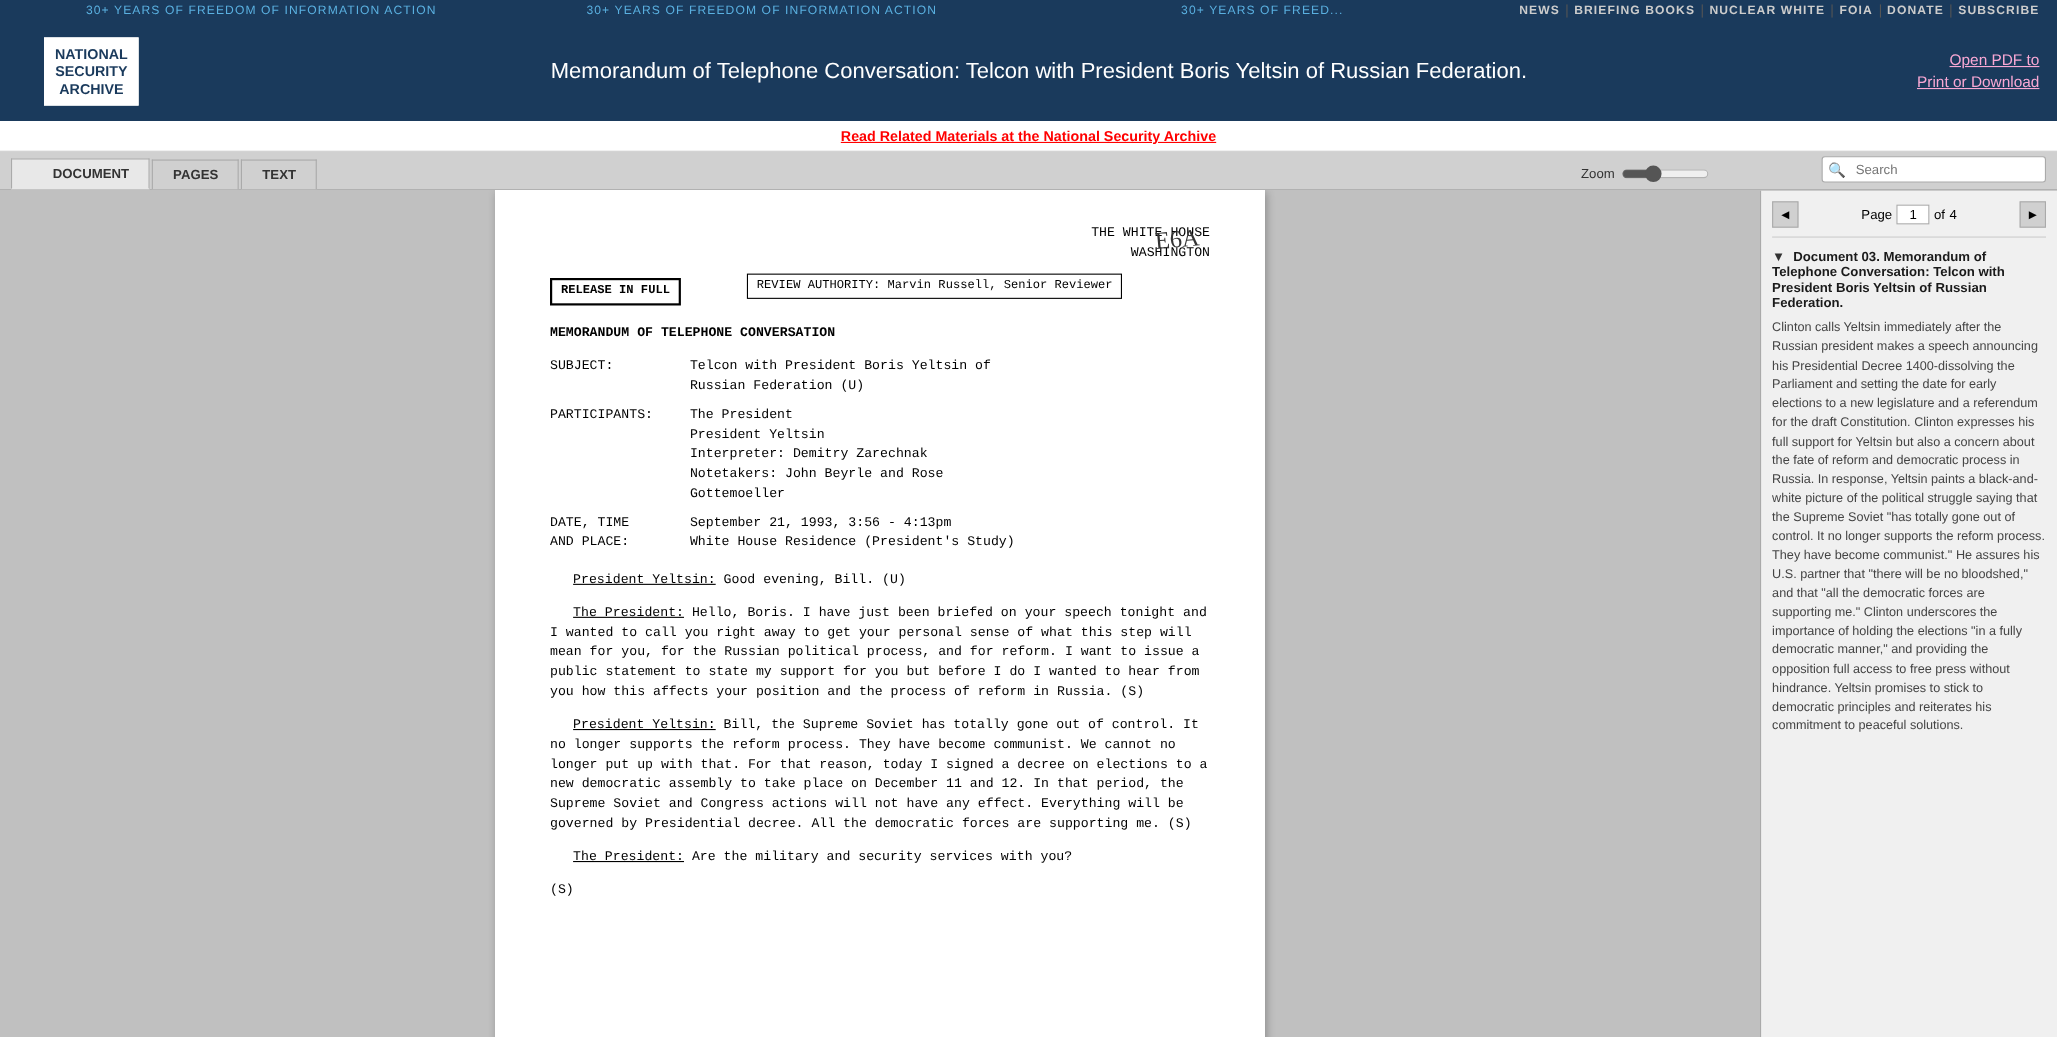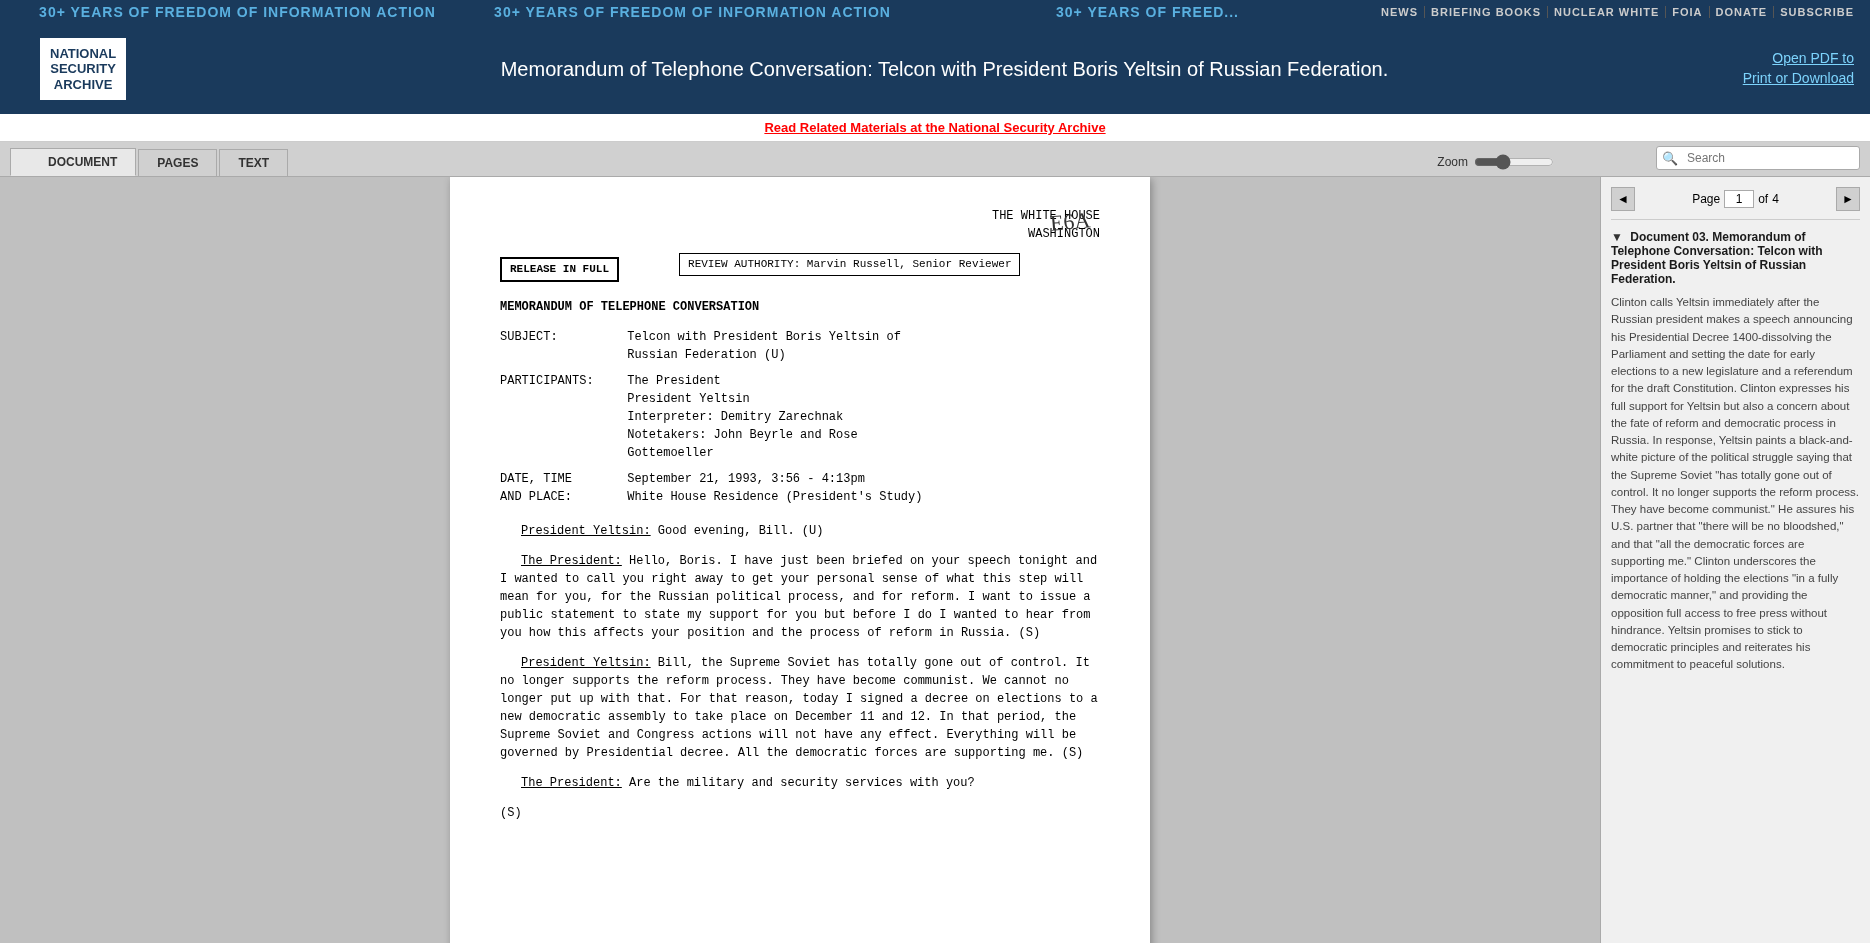--- a/index.html
+++ b/index.html
@@ -12,21 +12,21 @@
       font-size: 11px;
       font-weight: bold;
       letter-spacing: 1px;
       padding: 4px 0;
       text-align: center;
       display: flex;
       justify-content: space-between;
       align-items: center;
       padding: 4px 10px;
     }
-    #top-banner .banner-text { flex: 1; text-align: center; color: #5ab0e0; font-size: 14px; font-weight: bold; letter-spacing: 1px; }
+    #top-banner .banner-text { flex: 1; text-align: center; color: #5ab0e0; font-size: 11px; font-weight: normal; letter-spacing: 1px; }
     #top-nav { display: flex; align-items: center; gap: 0; }
     #top-nav a { color: #ccc; font-size: 11px; padding: 0 6px; border-right: 1px solid #555; text-decoration: none; white-space: nowrap; }
     #top-nav a:last-child { border-right: none; }
 
     
     #header {
       background: #1a3a5c;
       display: flex;
       align-items: center;
       padding: 8px 16px;
@@ -46,21 +46,21 @@
       margin-left: 24px;
     }
     #header-title {
       flex: 1;
       color: white;
       font-size: 20px;
       text-align: center;
       font-weight: normal;
     }
     #pdf-link {
-      color: #7dd3fc;
+      color: #f9a8d4;
       font-size: 14px;
       text-align: right;
       white-space: nowrap;
       cursor: pointer;
       text-decoration: underline;
       line-height: 1.4;
     }
 
     
     #related-bar {

